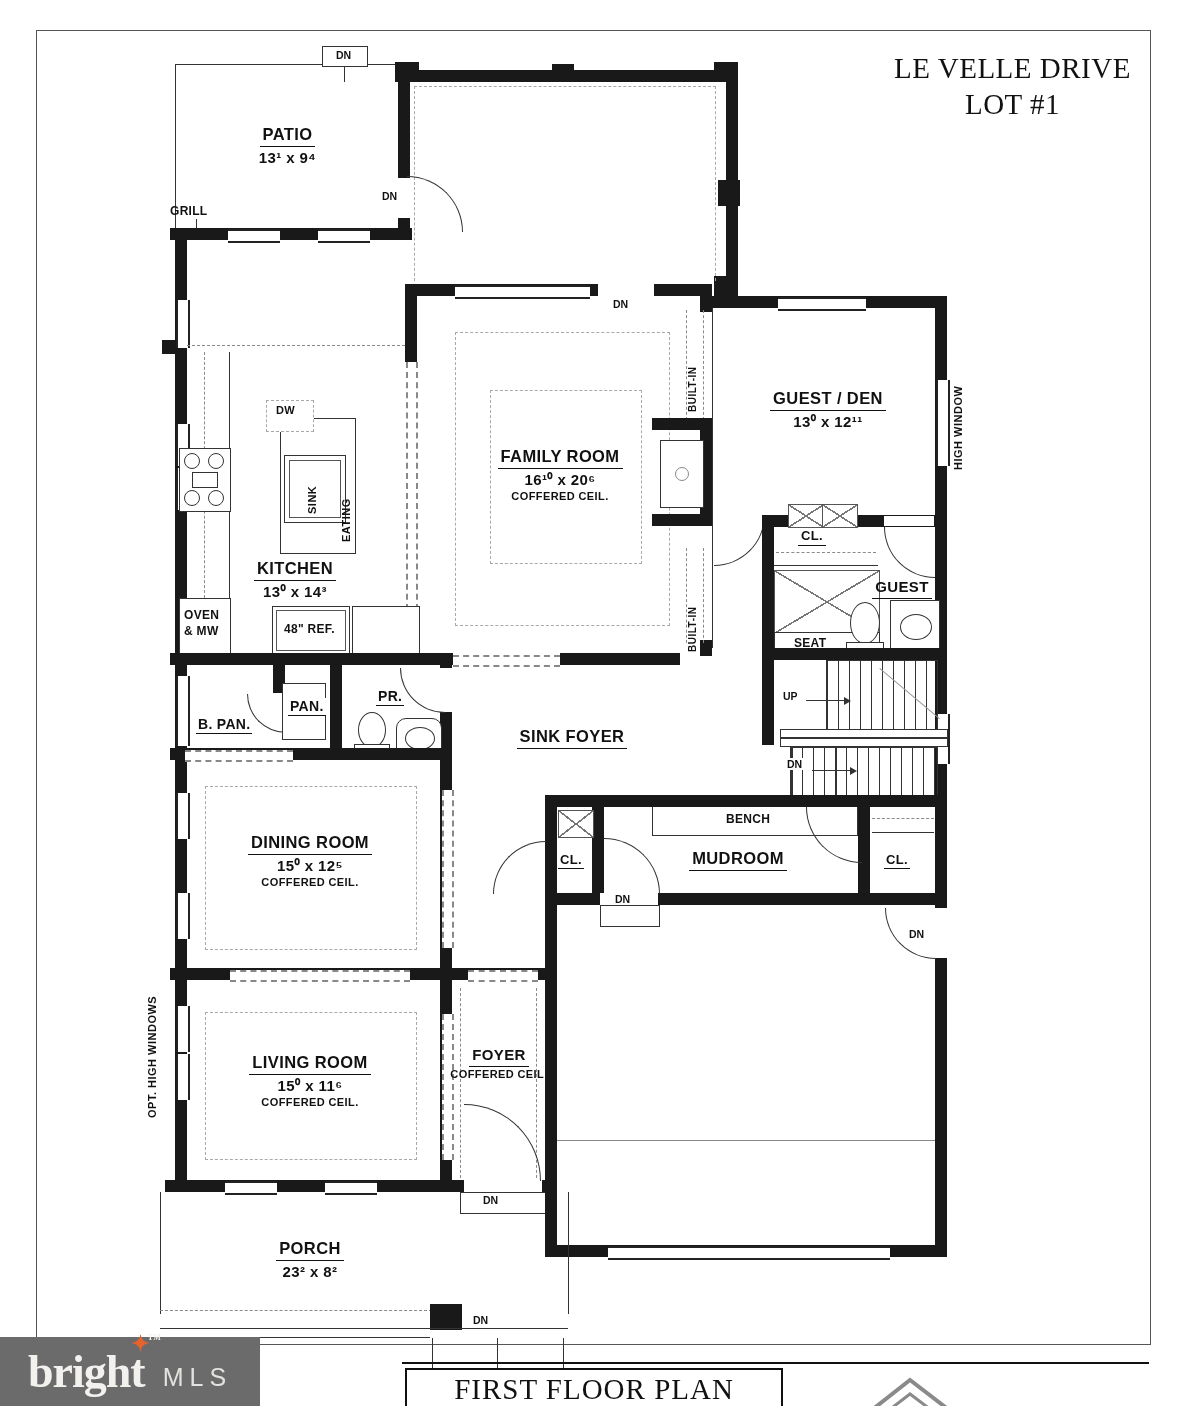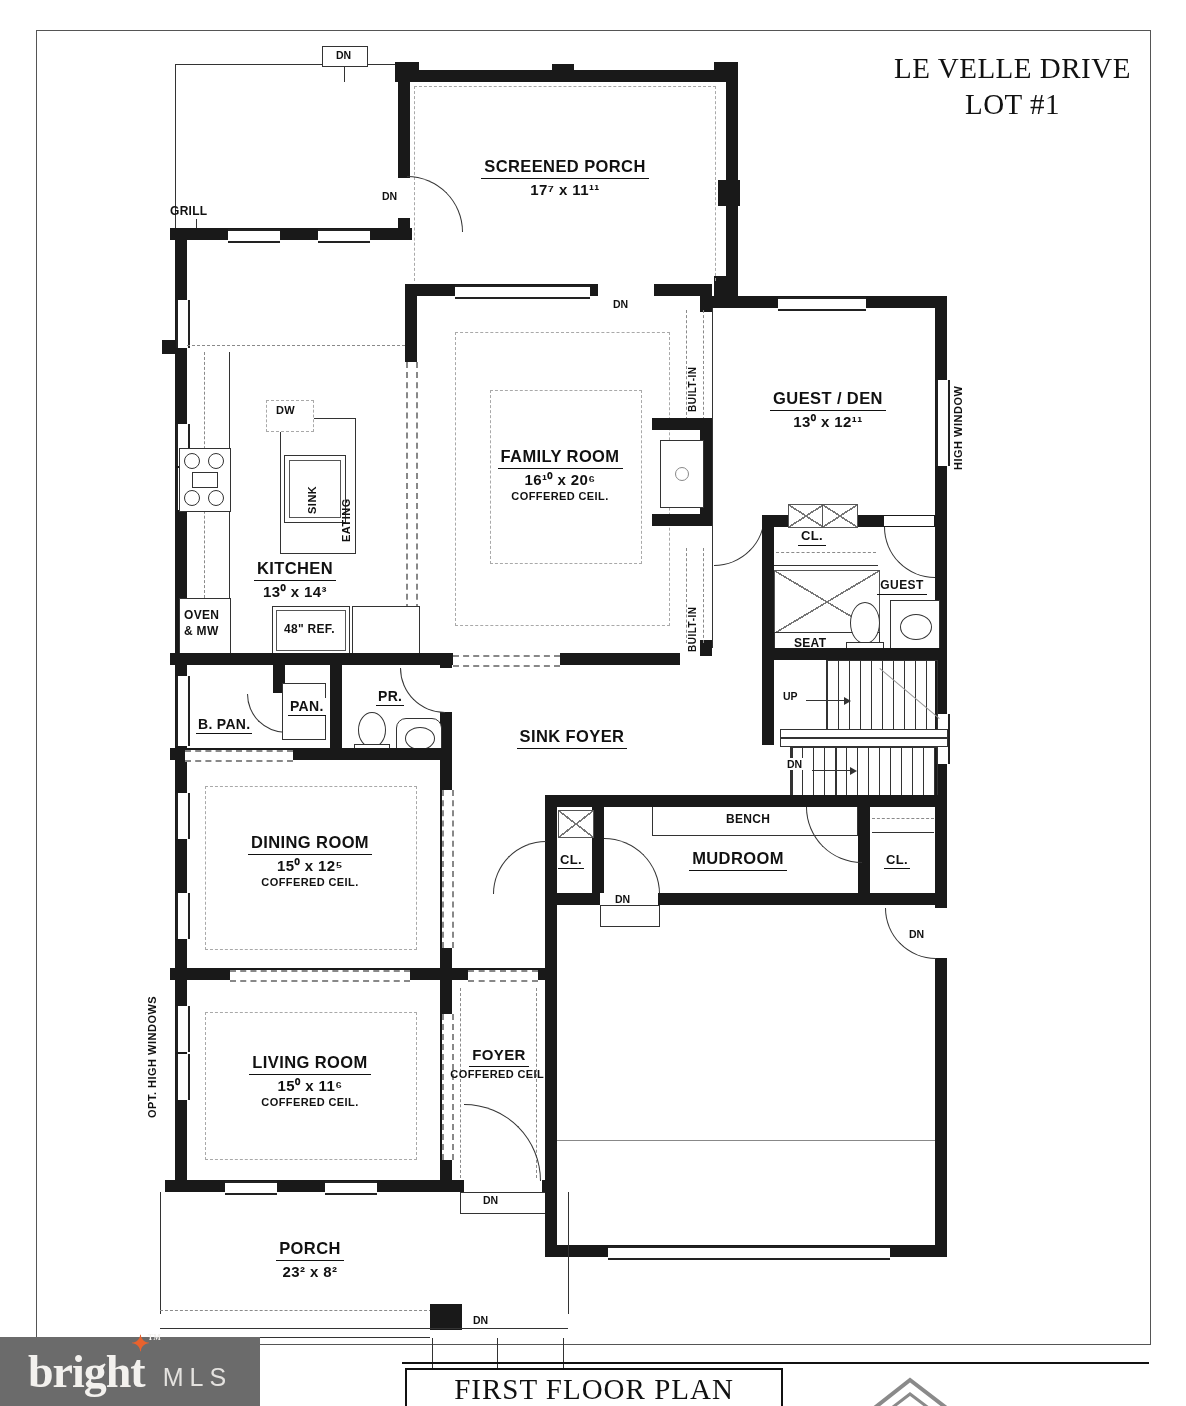--- a/index.html
+++ b/index.html
@@ -58,39 +58,39 @@
   <div class="title" style="left:880px;top:50px;width:265px;">
     <div>LE VELLE DRIVE</div>
     <div>LOT #1</div>
   </div>
 
   <div class="tl" style="left:175px;top:64px;width:228px;"></div>
   <div class="tlv" style="left:175px;top:64px;height:166px;"></div>
   <div class="box" style="left:322px;top:46px;width:44px;height:19px;"></div>
   <div class="xs" style="left:335px;top:49px;">DN</div>
   <div class="tlv" style="left:344px;top:66px;height:16px;"></div>
+  <div class="lbl" style="left:210px;top:124px;width:155px;">
+    <span class="rname">PATIO</span>
+    <div class="dims">13¹ x 9⁴</div>
+  </div>
   <div class="sm" style="left:170px;top:204px;">GRILL</div>
   <div class="tlv" style="left:196px;top:219px;height:11px;"></div>
 
   <div class="w" style="left:398px;top:70px;width:340px;height:12px;"></div>
   <div class="w" style="left:726px;top:70px;width:12px;height:226px;"></div>
   <div class="w" style="left:398px;top:70px;width:12px;height:108px;"></div>
   <div class="w" style="left:398px;top:218px;width:12px;height:22px;"></div>
   <div class="w" style="left:395px;top:62px;width:24px;height:20px;"></div>
   <div class="w" style="left:552px;top:64px;width:22px;height:16px;"></div>
   <div class="w" style="left:714px;top:62px;width:24px;height:20px;"></div>
   <div class="w" style="left:718px;top:180px;width:22px;height:26px;"></div>
   <div class="w" style="left:714px;top:276px;width:24px;height:20px;"></div>
   <div class="dashbox" style="left:414px;top:86px;width:300px;height:194px;border-bottom:none;"></div>
   <div class="arc a-tr" style="left:407px;top:176px;width:55px;height:55px;"></div>
   <div class="xs" style="left:381px;top:190px;">DN</div>
-  <div class="lbl" style="left:465px;top:156px;width:200px;">
-    <span class="rname">SCREENED PORCH</span>
-    <div class="dims">17⁷ x 11¹¹</div>
-  </div>
 
   <div class="w" style="left:170px;top:228px;width:242px;height:12px;"></div>
   <div class="win" style="left:228px;top:229px;width:52px;height:10px;"></div>
   <div class="win" style="left:318px;top:229px;width:52px;height:10px;"></div>
   <div class="w" style="left:175px;top:228px;width:12px;height:964px;"></div>
   <div class="w" style="left:162px;top:340px;width:15px;height:14px;"></div>
   <div class="winv" style="left:176px;top:300px;width:10px;height:48px;"></div>
   <div class="winv" style="left:176px;top:424px;width:10px;height:42px;"></div>
   <div class="winv" style="left:176px;top:468px;width:10px;height:42px;"></div>
   <div class="winv" style="left:176px;top:676px;width:10px;height:70px;"></div>
@@ -189,21 +189,21 @@
   <div class="xbox" style="left:788px;top:504px;width:34px;height:22px;background-color:#fff;"></div>
   <div class="xbox" style="left:822px;top:504px;width:34px;height:22px;background-color:#fff;"></div>
   <div class="lbl" style="left:782px;top:528px;width:60px;font-size:13px;">
     <span class="rname">CL.</span>
   </div>
   <div class="dasht" style="left:776px;top:552px;width:100px;"></div>
   <div class="tl" style="left:774px;top:565px;width:104px;"></div>
   <div class="xbox" style="left:774px;top:570px;width:104px;height:62px;"></div>
   <div class="box" style="left:774px;top:632px;width:104px;height:23px;"></div>
   <div class="sm" style="left:794px;top:636px;">SEAT</div>
-  <div class="lbl" style="left:870px;top:578px;width:64px;font-size:12px;">
+  <div class="lbl" style="left:870px;top:578px;width:64px;font-size:15px;">
     <span class="rname">GUEST</span>
   </div>
   <div class="oval" style="left:850px;top:602px;width:28px;height:40px;"></div>
   <div class="box" style="left:846px;top:642px;width:36px;height:11px;"></div>
   <div class="box" style="left:890px;top:600px;width:48px;height:53px;">
     <div class="oval" style="left:9px;top:13px;width:30px;height:24px;"></div>
   </div>
   <div class="w" style="left:762px;top:648px;width:185px;height:12px;"></div>
 
   <div class="w" style="left:170px;top:653px;width:282px;height:12px;"></div>

